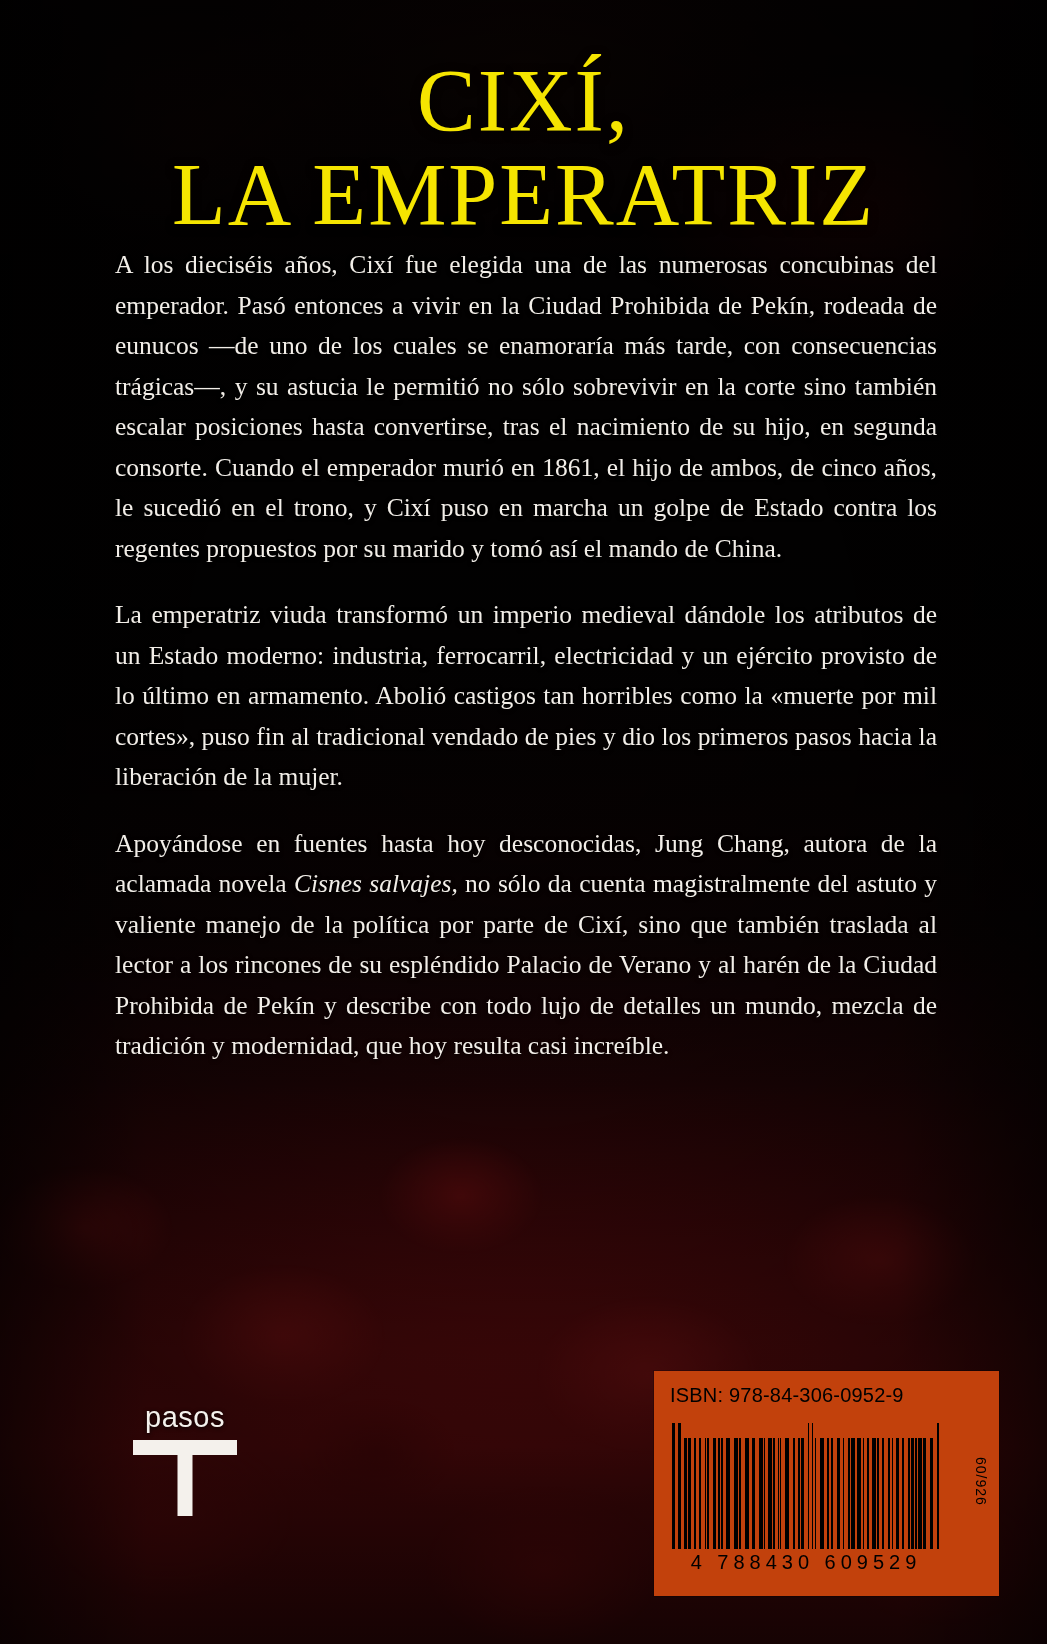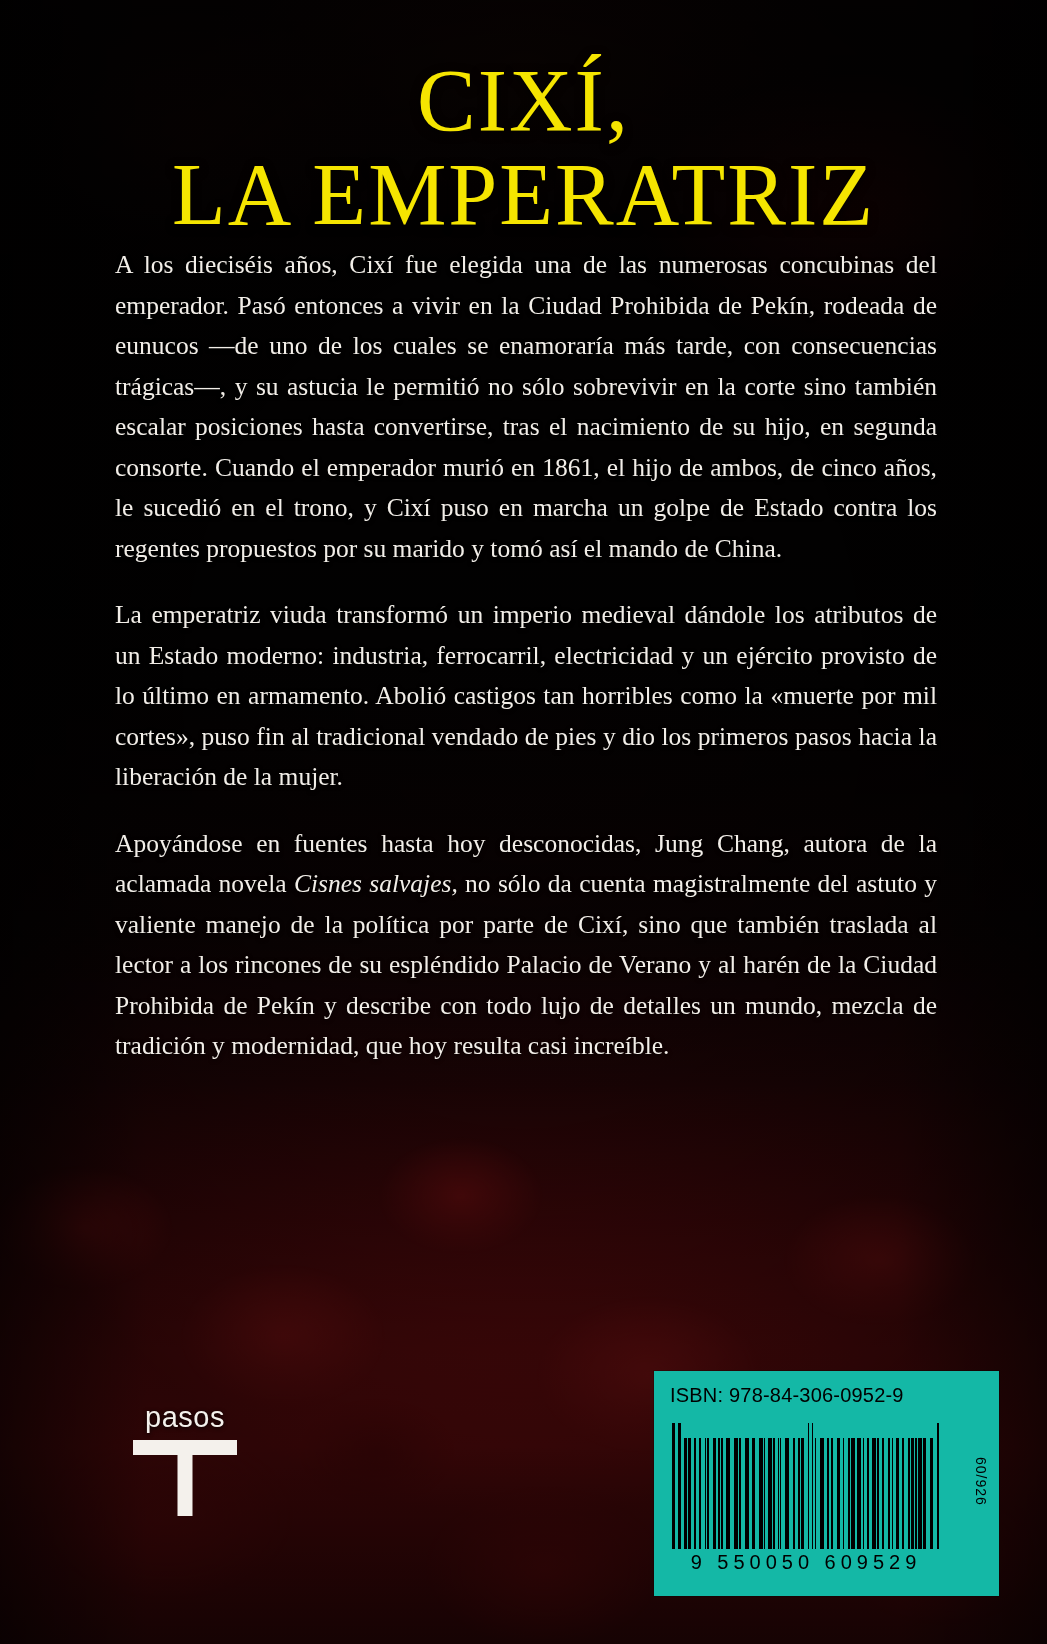--- a/index.html
+++ b/index.html
@@ -138,21 +138,21 @@
     background: #f4f1ec;
   }
 
   
   .barcode-box {
     position: absolute;
     right: 48px;
     bottom: 48px;
     width: 345px;
     height: 225px;
-    background: #14b8a6;
+    background: #c2410c;
     z-index: 6;
     box-shadow: 0 0 0 1px rgba(0,0,0,0.2);
   }
   .isbn-text {
     color: #000;
     font-family: "Liberation Sans", sans-serif;
     font-size: 20px;
     padding: 13px 0 0 16px;
     letter-spacing: 0.2px;
   }
@@ -325,17 +325,17 @@
         <i style="width: 1px; height: 88%; background: transparent;"></i>
         <i style="width: 4px; height: 88%; background: rgb(0, 0, 0);"></i>
         <i style="width: 1px; height: 88%; background: transparent;"></i>
         <i style="width: 3px; height: 88%; background: rgb(0, 0, 0);"></i>
         <i style="width: 4px; height: 88%; background: transparent;"></i>
         <i style="width: 3px; height: 88%; background: rgb(0, 0, 0);"></i>
         <i style="width: 4px; height: 100%; background: transparent;"></i>
         <i style="width: 2px; height: 100%; background: rgb(0, 0, 0);"></i>
         <i style="width: 1px; height: 100%; background: transparent;"></i>
       </div>
-    <div class="barcode-digits">9 550050 609529</div>
+    <div class="barcode-digits">4 788430 609529</div>
     <div class="barcode-side">60/926</div>
   </div>
 
 </div>
 
 </body></html>

